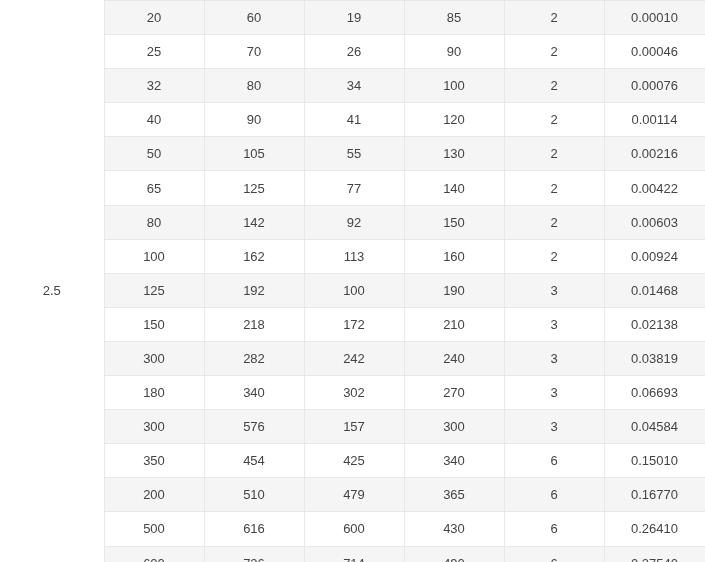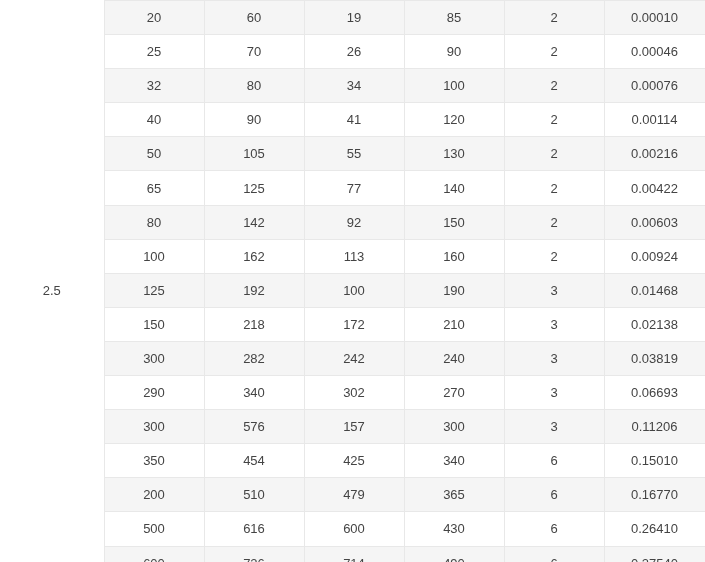--- a/index.html
+++ b/index.html
@@ -149,34 +149,34 @@
       </tr>
       <tr>
         <td>300</td>
         <td>282</td>
         <td>242</td>
         <td>240</td>
         <td>3</td>
         <td>0.03819</td>
       </tr>
       <tr>
-        <td>290</td>
+        <td>180</td>
         <td>340</td>
         <td>302</td>
         <td>270</td>
         <td>3</td>
         <td>0.06693</td>
       </tr>
       <tr>
         <td>300</td>
         <td>576</td>
         <td>157</td>
         <td>300</td>
         <td>3</td>
-        <td>0.11206</td>
+        <td>0.04584</td>
       </tr>
       <tr>
         <td>350</td>
         <td>454</td>
         <td>425</td>
         <td>340</td>
         <td>6</td>
         <td>0.15010</td>
       </tr>
       <tr>

